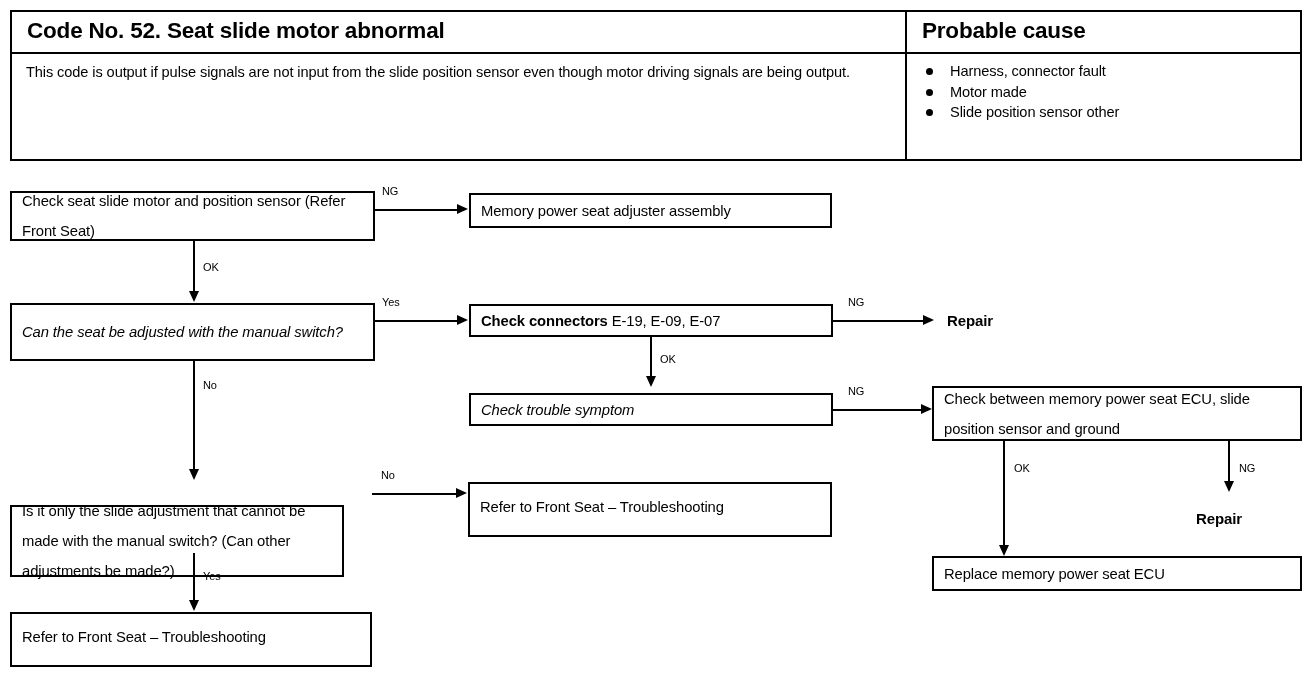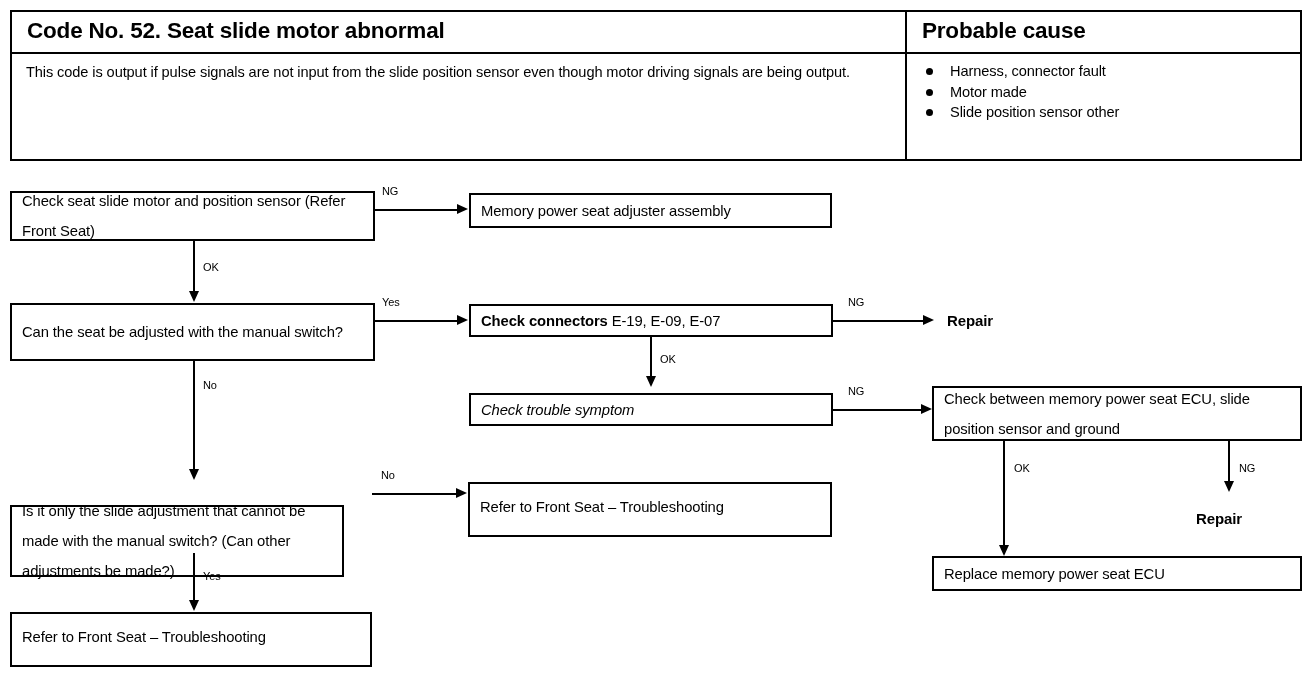--- a/index.html
+++ b/index.html
@@ -79,21 +79,21 @@
 <div class="edgelabel" style="left:382px;top:185px;">NG</div>
 
 <div class="fbox" style="left:469px;top:193px;width:363px;height:35px;">
   <div class="txt v-center">Memory power seat adjuster assembly</div>
 </div>
 
 <div class="vline" style="left:193px;top:241px;height:54px;"></div>
 <div class="arrow-d" style="left:188.5px;top:291px;"></div>
 <div class="edgelabel" style="left:203px;top:261px;">OK</div>
 
-<div class="fbox" style="left:10px;top:303px;width:365px;height:58px;">
+<div class="fbox" style="left:10px;top:303px;width:365px;height:58px;font-style:italic;">
   <div class="txt v-center">Can the seat be adjusted with the manual switch?</div>
 </div>
 
 <div class="hline" style="left:375px;top:320px;width:84px;"></div>
 <div class="arrow-r" style="left:457px;top:315px;"></div>
 <div class="edgelabel" style="left:382px;top:296px;">Yes</div>
 
 <div class="fbox" style="left:469px;top:304px;width:364px;height:33px;">
   <div class="txt v-center">
     <span class="bold">Check connectors</span>

